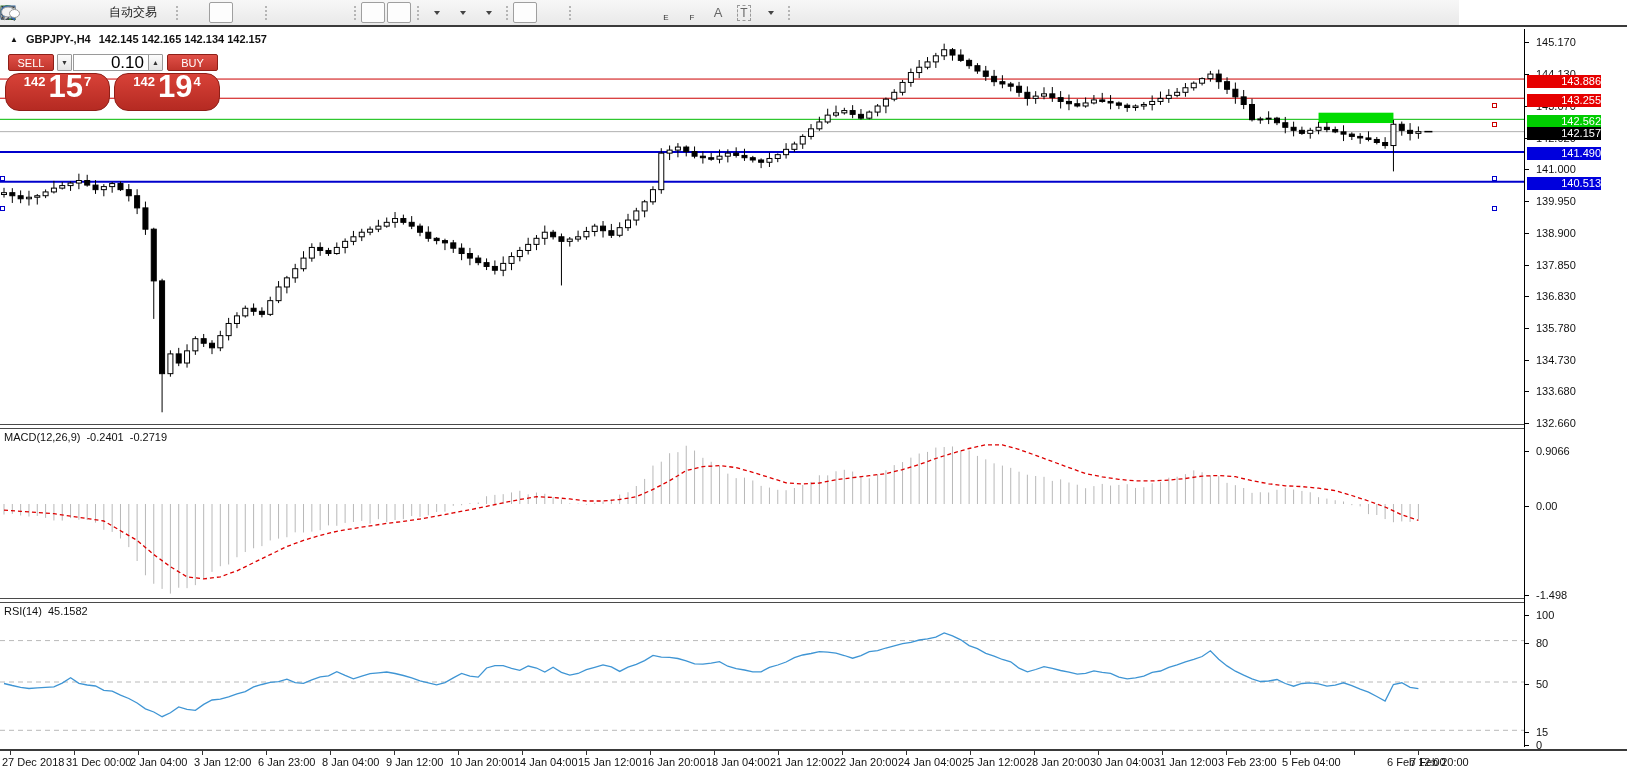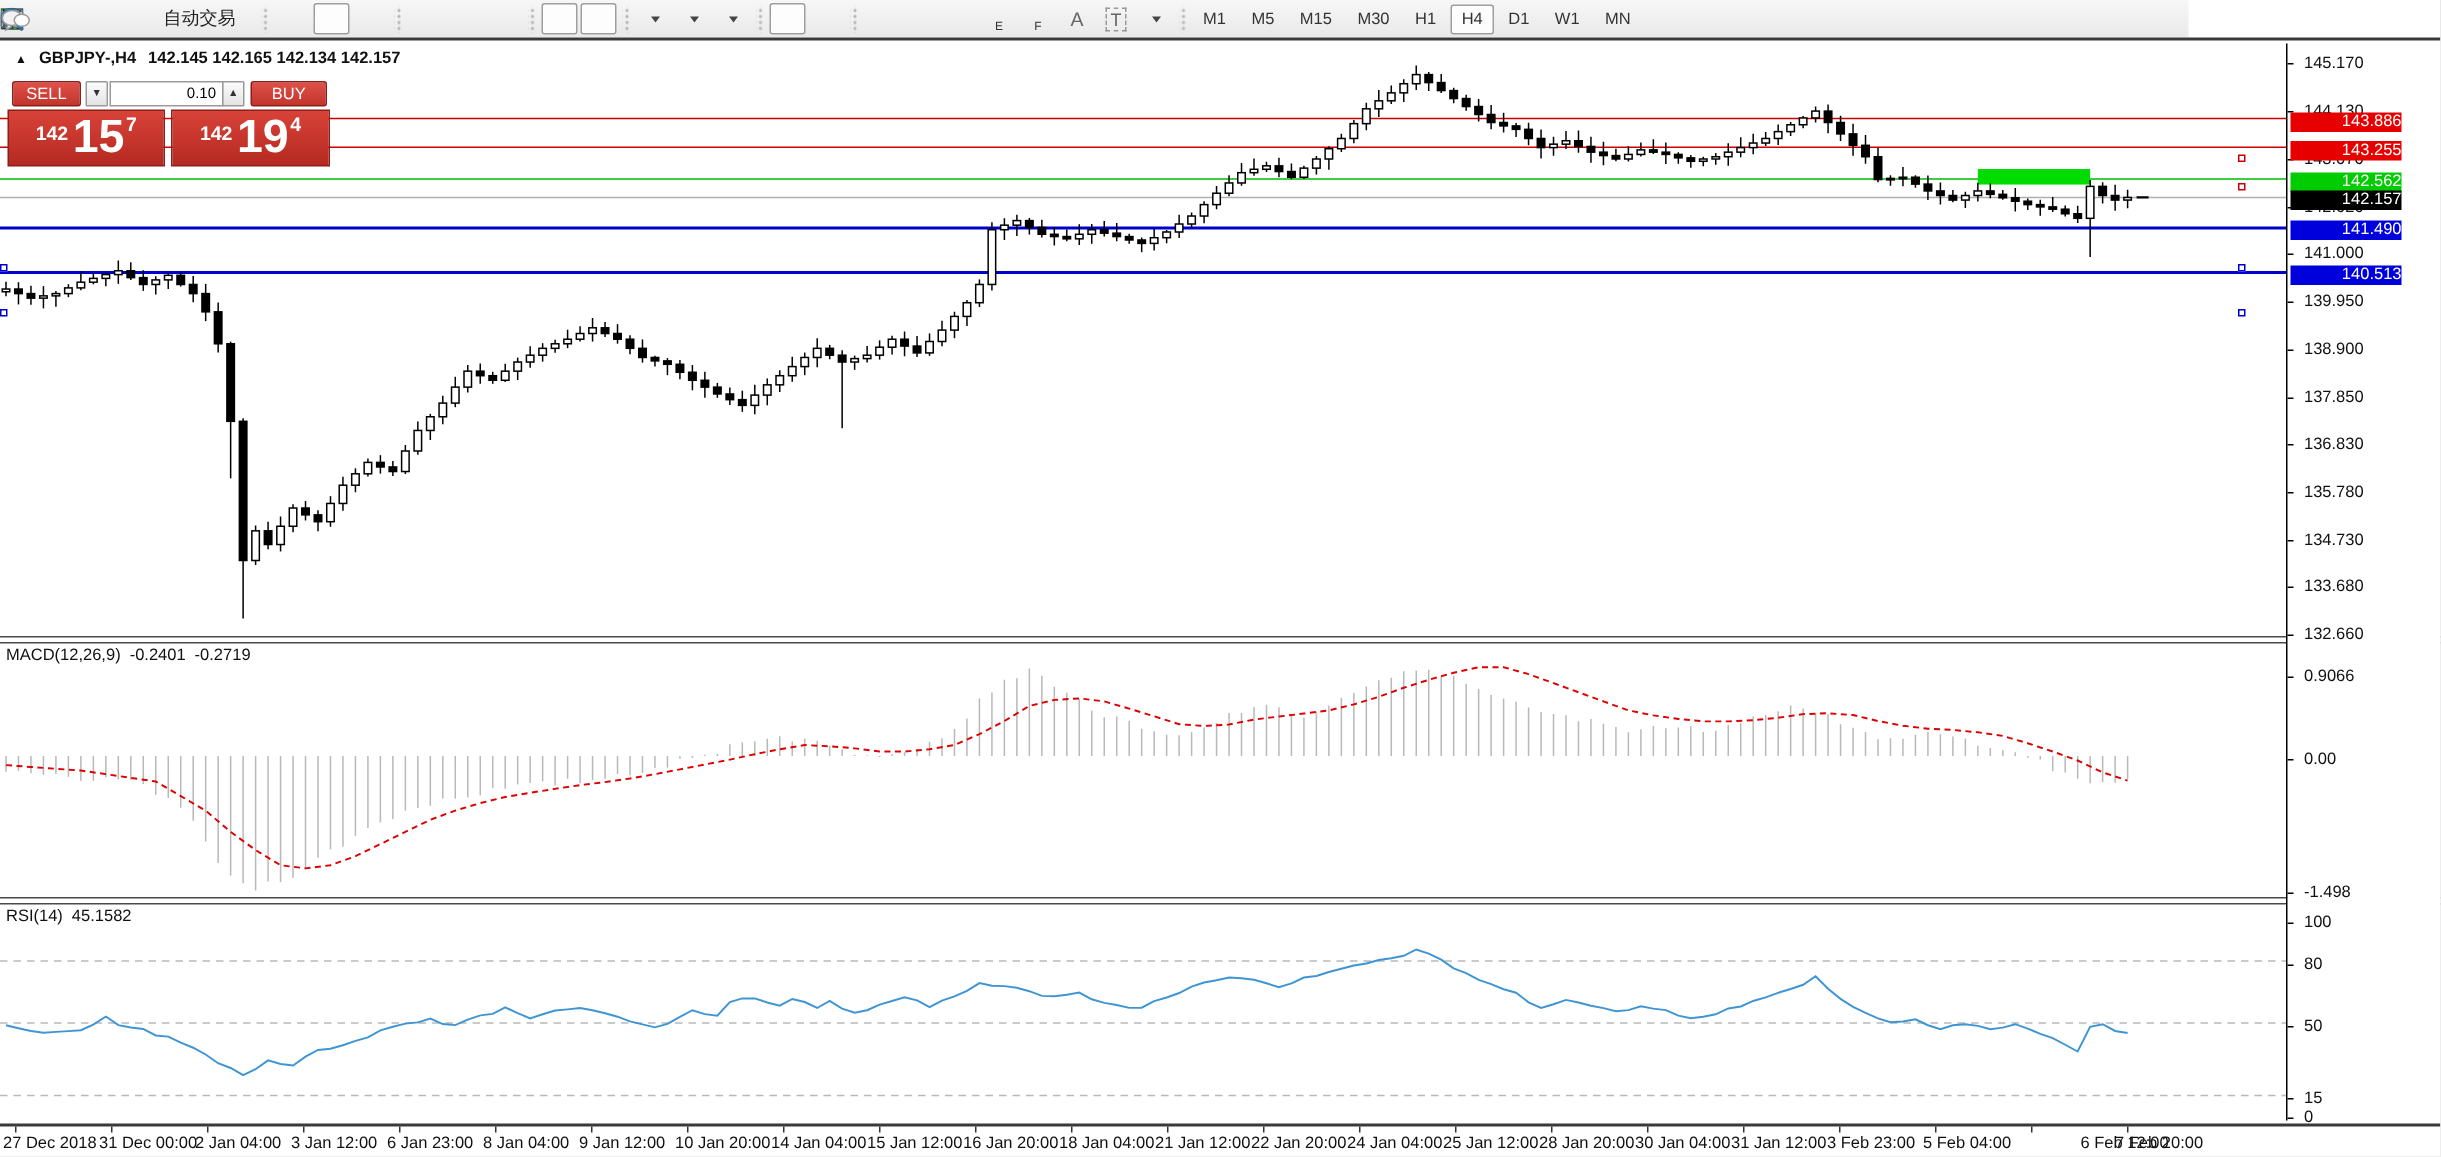--- a/index.html
+++ b/index.html
@@ -22,24 +22,24 @@
   #chartwin{position:absolute;left:0;top:25px;width:1627px;height:746px;background:#fff;border-top:2px solid #3a3a3a;box-sizing:border-box;}
   svg{position:absolute;left:0;}
   #title{position:absolute;left:10px;top:6px;font-size:11px;font-weight:bold;color:#111;display:flex;gap:8px;align-items:center;}
   #title .tri{font-size:8px;}
   
   #tradepanel{position:absolute;left:5px;top:25px;width:215px;}
   .tp-btn{position:absolute;background:linear-gradient(#e05048,#c1352c);color:#fff;font-size:11px;
     display:flex;align-items:center;justify-content:center;border:1px solid #8e1f18;border-radius:2px;box-sizing:border-box;}
   .spin{position:absolute;background:linear-gradient(#fcfcfc,#e4e4e4);border:1px solid #9a9a9a;box-sizing:border-box;
     display:flex;align-items:center;justify-content:center;font-size:7px;color:#333;border-radius:1px;}
-  #vol{position:absolute;left:68px;top:2px;width:76px;height:17px;border:1px solid #9a9a9a;font-size:10px;text-align:right;
+  #vol{position:absolute;left:68px;top:2px;width:76px;height:17px;border:1px solid #9a9a9a;font-size:17px;text-align:right;
     padding:0 4px;box-sizing:border-box;font-family:"Liberation Sans",sans-serif;}
   .bigprice{position:absolute;top:21px;height:38px;background:linear-gradient(#d84238,#b52a22);border:1px solid #8e1f18;
-    color:#fff;display:flex;align-items:center;justify-content:center;border-radius:0;box-sizing:border-box;padding-bottom:3px;}
+    color:#fff;display:flex;align-items:flex-start;justify-content:center;border-radius:14px;box-sizing:border-box;padding-bottom:3px;}
   .bigprice .pref{font-size:13px;font-weight:bold;margin:0 3px 4px 0;}
   .bigprice .big{font-size:31px;line-height:26px;font-weight:bold;}
   .bigprice .sup{font-size:13px;font-weight:bold;margin:0 0 16px 1px;}
   
   .pane-sep{position:absolute;left:0;width:1627px;height:5px;background:#fff;border-top:1px solid #4a4a4a;border-bottom:1px solid #4a4a4a;box-sizing:border-box;}
   
   #paxis{position:absolute;left:1524px;top:2px;width:103px;height:718px;border-left:1px solid #000;background:#fff;box-sizing:border-box;}
   .ptick{position:absolute;left:11px;font-size:11px;color:#111;white-space:nowrap;}
   .ptickdash{position:absolute;left:0;width:4px;height:1px;background:#000;}
   .plabel{position:absolute;left:2px;width:74px;height:13px;font-size:11px;color:#fff;text-align:right;line-height:13px;white-space:nowrap;}
@@ -211,31 +211,20 @@
       <span style="font-size:12px;color:#666;border:1px dashed #999;padding:0 2px;">T</span>
     </div>
     <div class="tb-btn">
       <svg width="15" height="14">
           <path d="M3 11L8 6 M8 6l-3 .5 M8 6l-.5 3" stroke="#2e6db4" fill="none"></path>
           <path d="M12 3l-2 6 M9 8l1 1 2 .5" stroke="#3a7a3a" fill="none"></path>
         </svg>
       <span class="dd"></span>
     </div>
     <div class="grip"></div>
-    <div id="tf-group" style="display:flex;align-items:center;gap:3px;">
-        <div class="tf-btn">M1</div>
-        <div class="tf-btn">M5</div>
-        <div class="tf-btn">M15</div>
-        <div class="tf-btn">M30</div>
-        <div class="tf-btn">H1</div>
-        <div class="tf-btn active">H4</div>
-        <div class="tf-btn">D1</div>
-        <div class="tf-btn">W1</div>
-        <div class="tf-btn">MN</div>
-      </div>
     <div id="tb-right">
       <svg width="16" height="16">
           <circle cx="6.5" cy="6.5" r="5" fill="none" stroke="#2e6db4" stroke-width="1.6"></circle>
           <line x1="10" y1="10" x2="15" y2="15" stroke="#2e6db4" stroke-width="2"></line>
         </svg>
       <svg width="20" height="16">
           <ellipse cx="8" cy="7" rx="6.5" ry="5" fill="#f2f2f2" stroke="#9a9a9a"></ellipse>
           <path d="M5 12l-1 3 4-2.5" fill="#f2f2f2" stroke="#9a9a9a"></path>
           <ellipse cx="14.5" cy="8.5" rx="5" ry="4" fill="#fff" stroke="#9a9a9a"></ellipse>
         </svg>

